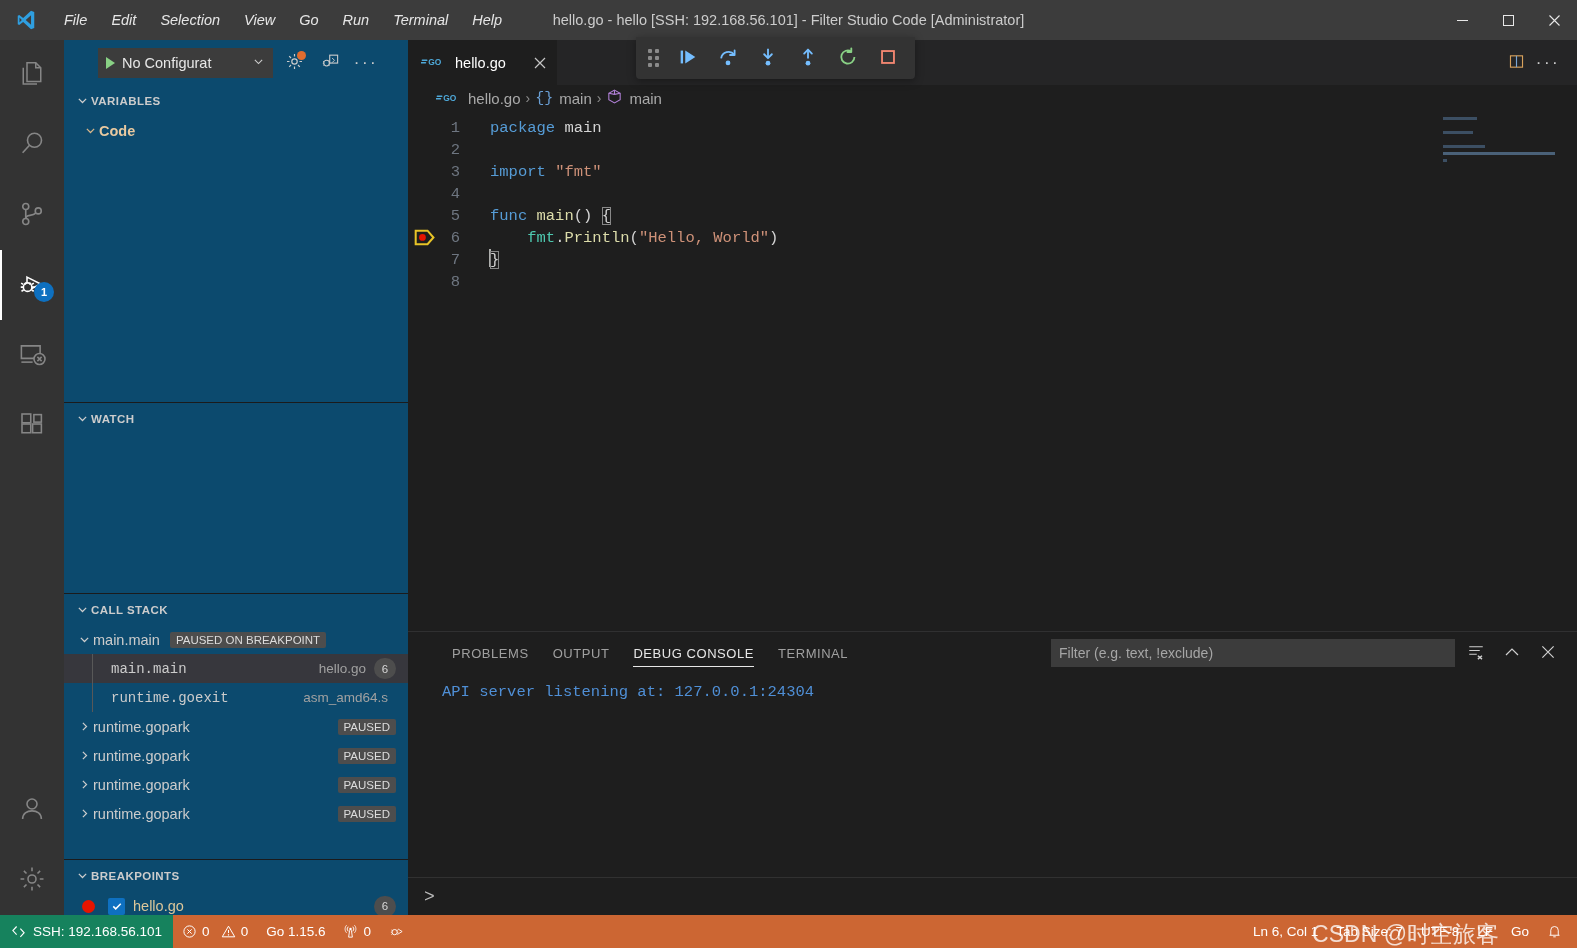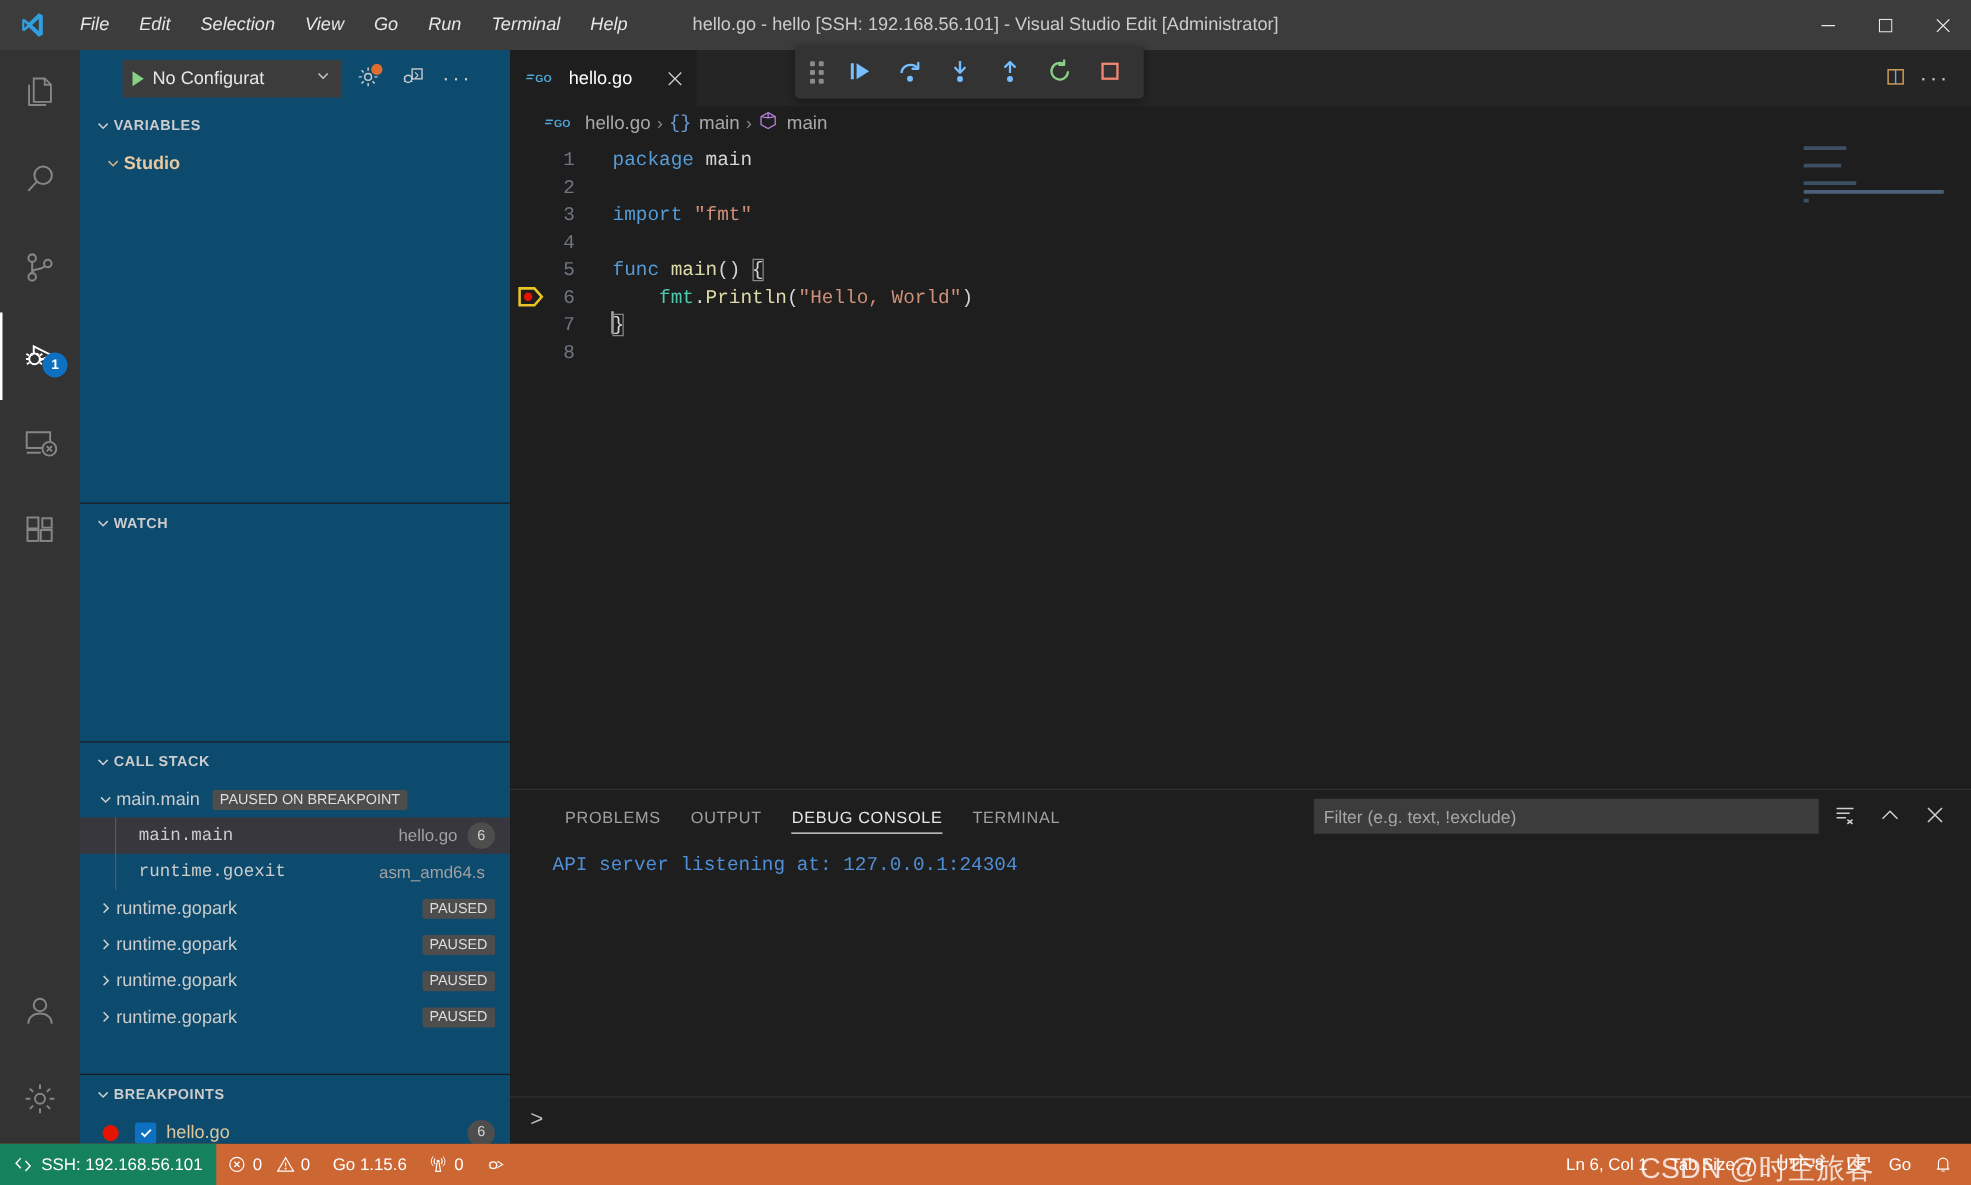--- a/index.html
+++ b/index.html
@@ -247,21 +247,21 @@
     <div class="menu">
       <div class="menu-item"><span>File</span></div>
       <div class="menu-item"><span>Edit</span></div>
       <div class="menu-item"><span>Selection</span></div>
       <div class="menu-item"><span>View</span></div>
       <div class="menu-item"><span>Go</span></div>
       <div class="menu-item"><span>Run</span></div>
       <div class="menu-item"><span>Terminal</span></div>
       <div class="menu-item"><span>Help</span></div>
     </div>
-    <div class="title-center">hello.go - hello [SSH: 192.168.56.101] - Visual Studio Edit [Administrator]</div>
+    <div class="title-center">hello.go - hello [SSH: 192.168.56.101] - Filter Studio Code [Administrator]</div>
     <div class="win-ctrls">
       <div class="win-btn">
         <svg viewBox="0 0 11 11">
             <rect x="0" y="5" width="11" height="1" fill="#e8e8e8"></rect>
           </svg>
       </div>
       <div class="win-btn">
         <svg viewBox="0 0 11 11">
             <rect x="0.5" y="0.5" width="10" height="10" fill="none" stroke="#e8e8e8"></rect>
           </svg>
@@ -389,21 +389,21 @@
           </span>
           <span>VARIABLES</span>
         </div>
         <div class="pane-body">
           <div class="var-row">
             <span class="twisty">
               <svg viewBox="0 0 16 16" fill="none" stroke="currentColor" stroke-width="1.5">
                   <path d="M3.5 6 8 10.5 12.5 6"></path>
                 </svg>
             </span>
-            <span>Studio</span>
+            <span>Code</span>
           </div>
         </div>
       </div>
 
       <div class="pane pane-watch">
         <div class="pane-header">
           <span class="twisty">
             <svg viewBox="0 0 16 16" fill="none" stroke="currentColor" stroke-width="1.5">
                 <path d="M3.5 6 8 10.5 12.5 6"></path>
               </svg>

